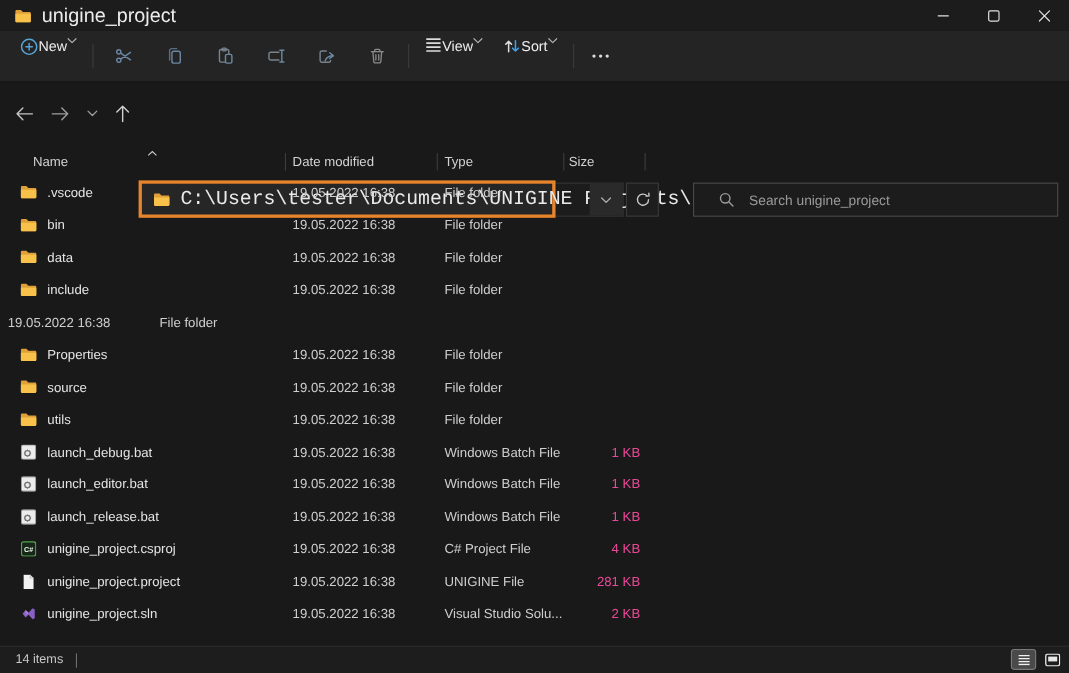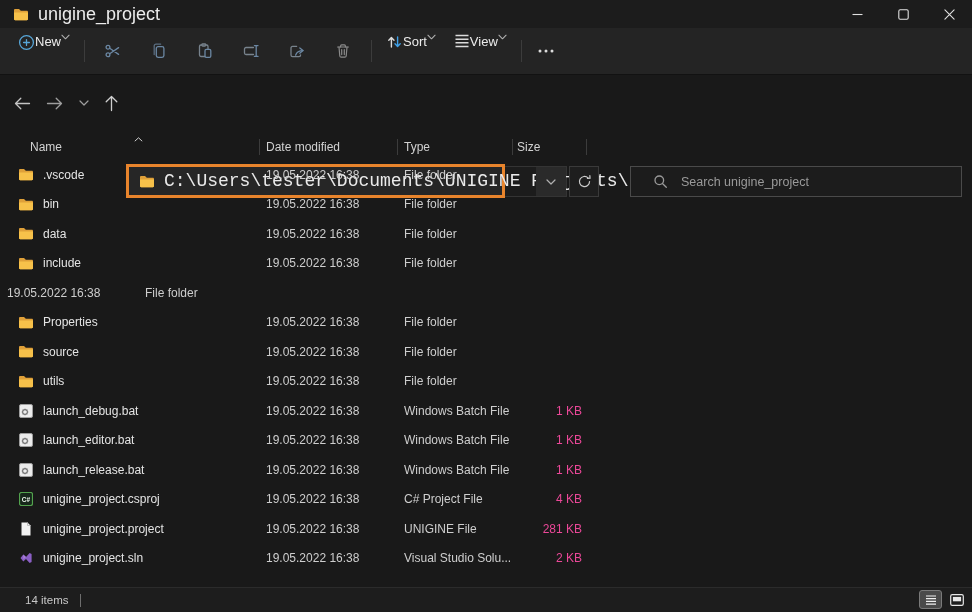--- a/index.html
+++ b/index.html
@@ -58,21 +58,21 @@
   .row{height:29.5px;display:flex;align-items:center;font-size:12px;}
   .cell-name{width:259px;box-sizing:border-box;display:flex;align-items:center;padding-left:18px;gap:9px;color:#e4e4e4;}
   .cell-date{width:138px;box-sizing:border-box;padding-left:7px;color:#cecece;}
   .cell-type{width:115px;box-sizing:border-box;padding-left:7px;color:#cecece;}
   .cell-size{width:74px;box-sizing:border-box;padding-right:4px;text-align:right;color:#ec4899;}
   .icon-slot{display:flex;width:16px;justify-content:center;}
 
   
   .statusbar{position:absolute;left:0;right:0;bottom:0;height:25px;background:#1d1d1d;
         border-top:1px solid #2b2b2b;display:flex;align-items:center;font-size:11.5px;color:#c8c8c8;box-sizing:border-box;}
-  .status-count{margin-left:25px;}
+  .status-count{margin-left:14px;}
   .status-div{width:1px;height:13px;background:#6e6e6e;margin-left:12px;}
   .view-toggles{position:absolute;right:4px;top:2px;display:flex;gap:3px;}
   .vt-btn{width:23px;height:19px;display:flex;align-items:center;justify-content:center;border-radius:3px;box-sizing:border-box;}
   .vt-active{background:#4a4a4a;border:1px solid #7a7a7a;}
 </style>
 </head>
 <body>
 
 <div class="window">
 
@@ -159,40 +159,40 @@
         <path d="M6.6 5 V3.9 C6.6 3.3 7.1 2.9 7.6 2.9 H10.4 C10.9 2.9 11.4 3.3 11.4 3.9 V5"></path>
         <path d="M5 5 L5.8 14 C5.9 14.8 6.4 15.2 7.1 15.2 H10.9 C11.6 15.2 12.1 14.8 12.2 14 L13 5"></path>
         <path d="M7.7 7.6 V12.6 M10.3 7.6 V12.6"></path>
         </svg>
     </div>
 
     <div class="tb-sep"></div>
 
     <div class="tb-btn">
       <span style="display:flex;">
+        <svg width="16" height="14" viewBox="0 0 16 14">
+            <path d="M1.5 1.6 H14.5 M1.5 5.2 H14.5 M1.5 8.8 H14.5 M1.5 12.4 H14.5" stroke="#dcdcdc" stroke-width="1.5"></path>
+          </svg>
+      </span>
+      <span class="tb-label">View</span>
+      <span style="display:flex;">
+        <svg width="9" height="6" viewBox="0 0 10 6" fill="none">
+            <path d="M1 1 L5 5 L9 1" stroke="#b0b0b0" stroke-width="1.2" stroke-linecap="round" stroke-linejoin="round"></path>
+          </svg>
+      </span>
+    </div>
+
+    <div class="tb-btn">
+      <span style="display:flex;">
         <svg width="17" height="16" viewBox="0 0 17 16" fill="none" stroke-linecap="round" stroke-linejoin="round">
           <path d="M5.4 13 V3.6 M5.4 3.6 L2.8 6.2 M5.4 3.6 L8 6.2" stroke="#dcdcdc" stroke-width="1.4"></path>
           <path d="M11.6 3 V12.4 M11.6 12.4 L9 9.8 M11.6 12.4 L14.2 9.8" stroke="var(--accent)" stroke-width="1.4"></path>
           </svg>
       </span>
       <span class="tb-label">Sort</span>
-      <span style="display:flex;">
-        <svg width="9" height="6" viewBox="0 0 10 6" fill="none">
-            <path d="M1 1 L5 5 L9 1" stroke="#b0b0b0" stroke-width="1.2" stroke-linecap="round" stroke-linejoin="round"></path>
-          </svg>
-      </span>
-    </div>
-
-    <div class="tb-btn">
-      <span style="display:flex;">
-        <svg width="16" height="14" viewBox="0 0 16 14">
-            <path d="M1.5 1.6 H14.5 M1.5 5.2 H14.5 M1.5 8.8 H14.5 M1.5 12.4 H14.5" stroke="#dcdcdc" stroke-width="1.5"></path>
-          </svg>
-      </span>
-      <span class="tb-label">View</span>
       <span style="display:flex;">
         <svg width="9" height="6" viewBox="0 0 10 6" fill="none">
             <path d="M1 1 L5 5 L9 1" stroke="#b0b0b0" stroke-width="1.2" stroke-linecap="round" stroke-linejoin="round"></path>
           </svg>
       </span>
     </div>
 
     <div class="tb-sep"></div>
 
     <div class="tb-iconbtn" style="width:38px;">

